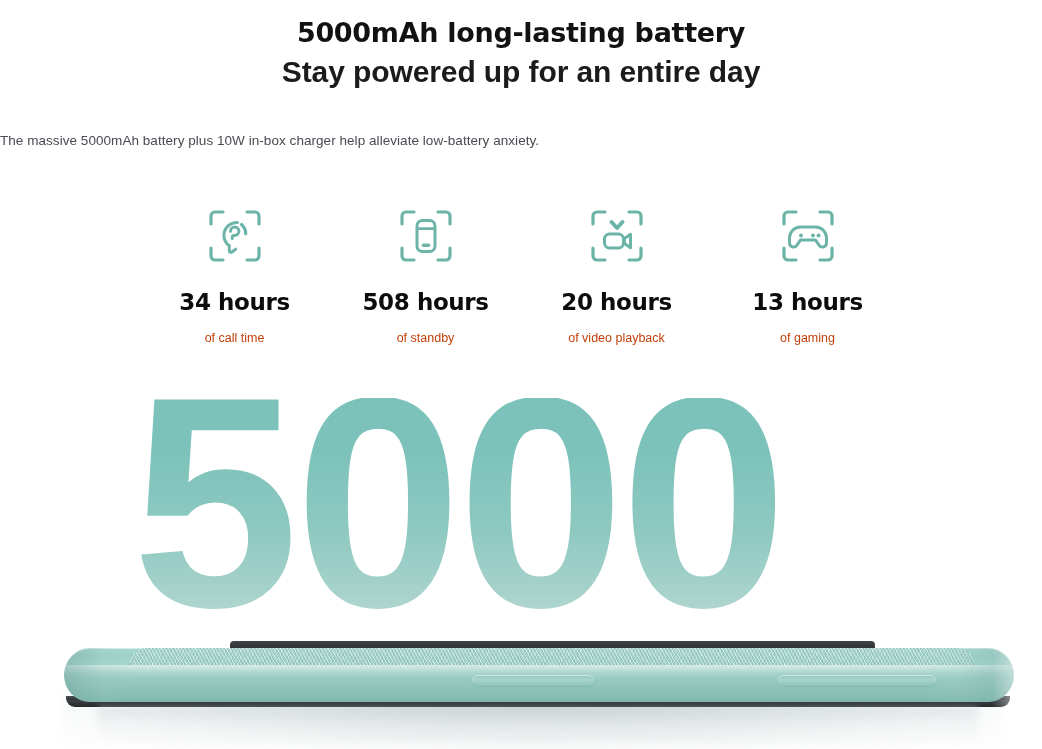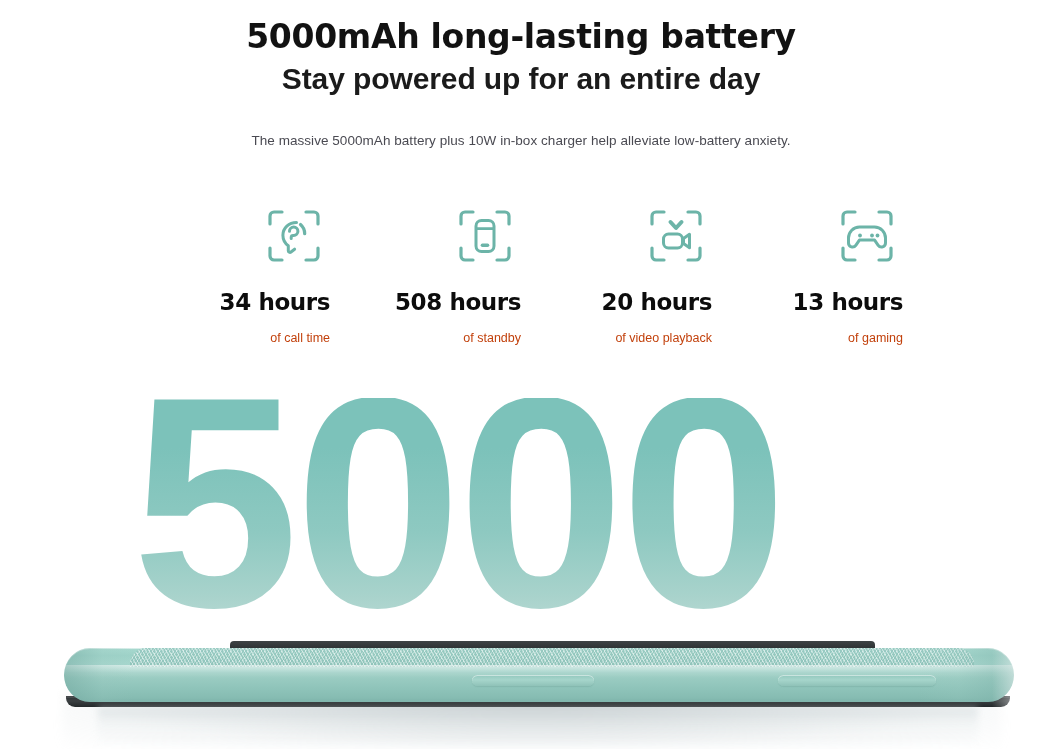--- a/index.html
+++ b/index.html
@@ -27,21 +27,21 @@
   
   .headings {
     position: absolute;
     top: 16px;
     left: 0;
     width: 1042px;
     text-align: center;
   }
 
   .title-main {
-    font-size: 33px;
+    font-size: 27px;
     font-weight: bold;
     color: #121212;
     letter-spacing: -0.3px;
     line-height: 1.25;
     font-family: "DejaVu Sans", sans-serif;
   }
 
   .title-sub {
     font-size: 30px;
     font-weight: 700;
@@ -50,42 +50,42 @@
     margin-top: 2px;
     letter-spacing: -0.1px;
     font-family: "Liberation Sans", sans-serif;
   }
 
   .desc {
     position: absolute;
     top: 133px;
     left: 0;
     width: 1042px;
-    text-align: center;
+    text-align: left;
     font-size: 13.5px;
     color: #4a4a52;
     letter-spacing: 0.05px;
   }
 
   
   .stats {
     position: absolute;
     top: 200px;
     left: 139px;
     width: 764px;
     display: flex;
     justify-content: space-between;
   }
 
   .stat {
     width: 191px;
     text-align: center;
     display: flex;
     flex-direction: column;
-    align-items: flex-end;
+    align-items: center;
   }
 
   .stat-icon {
     width: 72px;
     height: 72px;
     display: block;
   }
 
   .stat-value {
     margin-top: 17px;

